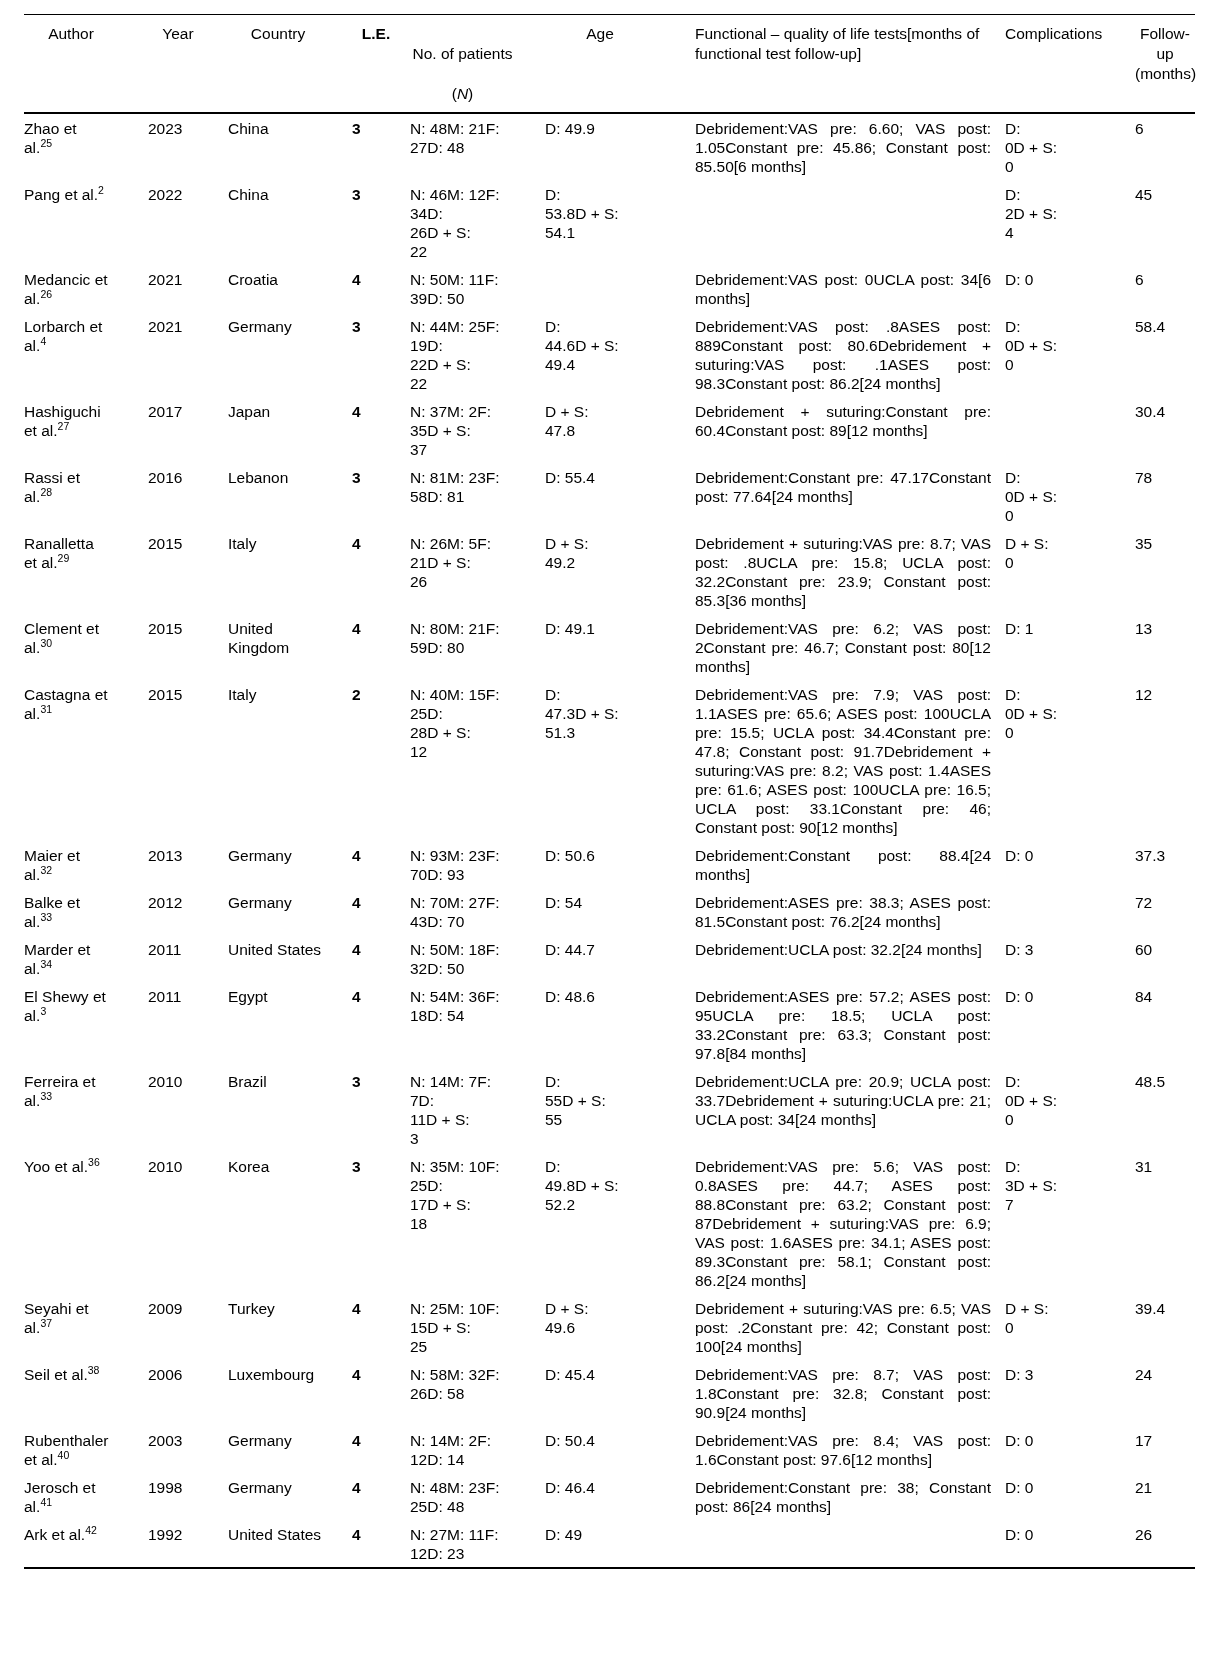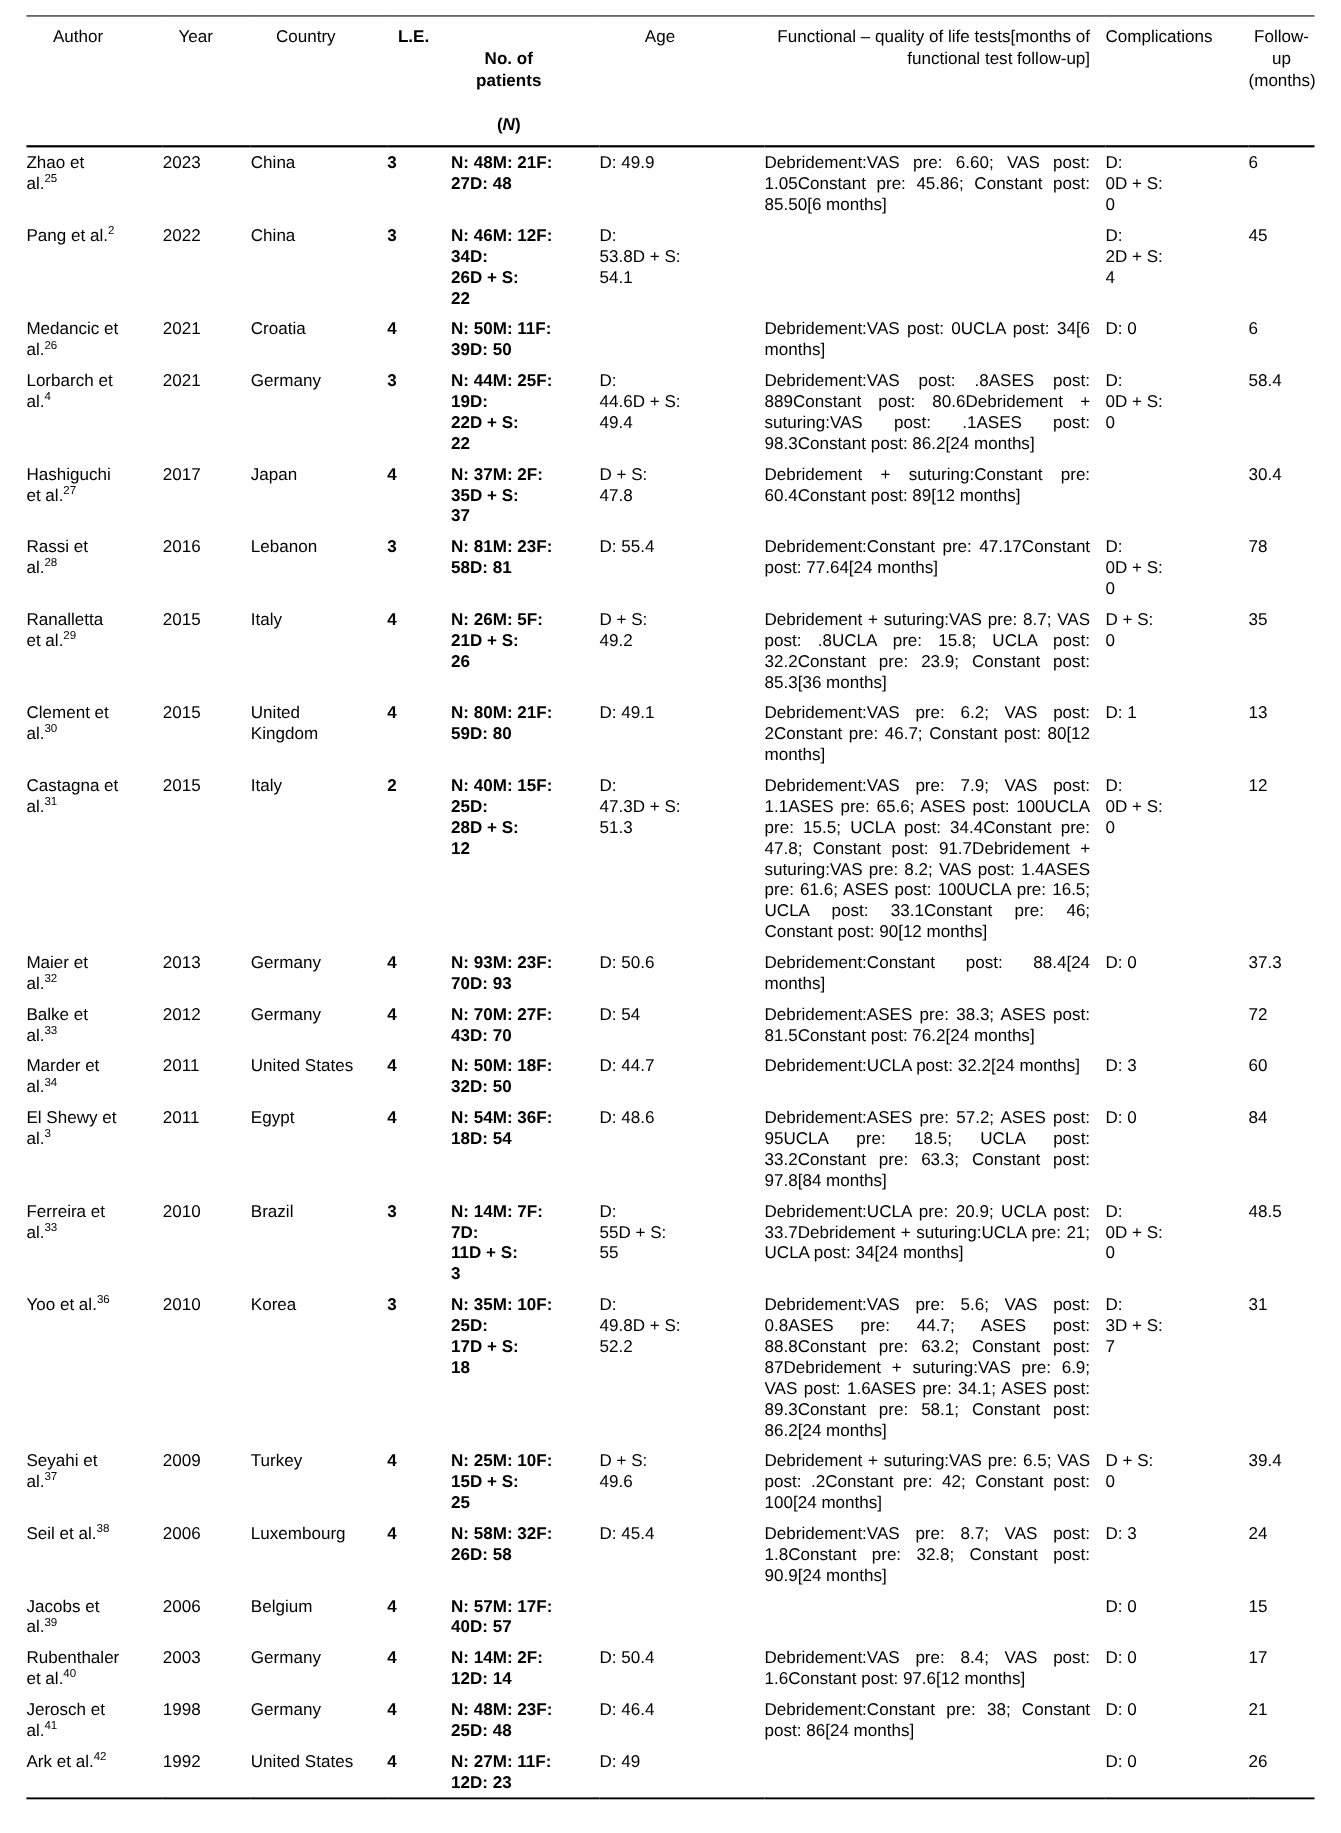--- a/index.html
+++ b/index.html
@@ -36,26 +36,26 @@
   tbody td {
     vertical-align: top;
     padding: 5px 0 4px 0;
     line-height: 19px;
   }
   
   .c-author      { padding-right: 30px; white-space: pre-line; }
   .c-year        { padding-right: 20px; }
   .c-country     { padding-right: 24px; margin-left: 36px; }
   .c-le          { padding-right: 10px; font-weight: bold; }
-  .c-patients    { padding-right: 30px; white-space: pre-line; font-weight: bold; }
+  .c-patients    { padding-right: 30px; white-space: pre-line; }
   .c-age         { padding-right: 40px; white-space: pre-line; margin-left: 12px; }
   .c-functional  { padding-right: 14px; text-align: justify; }
   .c-compl       { padding-right: 42px; white-space: pre-line; }
   .c-fu          { padding-right: 0; }
-  thead th.c-functional { text-align: right; }
+  thead th.c-functional { text-align: left; }
   sup {
     font-size: 10.5px;
     line-height: 0;
     vertical-align: super;
   }
   em.n-italic { font-style: italic; }
 </style>
 </head>
 <body>
 
@@ -343,33 +343,20 @@
           <td class="c-country">Luxembourg</td>
           <td class="c-le">4</td>
           <td class="c-patients">N: 58M: 32F:
 26D: 58</td>
           <td class="c-age">D: 45.4</td>
           <td class="c-functional">Debridement:VAS pre: 8.7; VAS post: 1.8Constant pre: 32.8; Constant post: 90.9[24 months]</td>
           <td class="c-compl">D: 3</td>
           <td class="c-fu">24</td>
         </tr>
         <tr>
-          <td class="c-author">Jacobs et
-al.<sup>39</sup></td>
-          <td class="c-year">2006</td>
-          <td class="c-country">Belgium</td>
-          <td class="c-le">4</td>
-          <td class="c-patients">N: 57M: 17F:
-40D: 57</td>
-          <td class="c-age"></td>
-          <td class="c-functional"></td>
-          <td class="c-compl">D: 0</td>
-          <td class="c-fu">15</td>
-        </tr>
-        <tr>
           <td class="c-author">Rubenthaler
 et al.<sup>40</sup></td>
           <td class="c-year">2003</td>
           <td class="c-country">Germany</td>
           <td class="c-le">4</td>
           <td class="c-patients">N: 14M: 2F:
 12D: 14</td>
           <td class="c-age">D: 50.4</td>
           <td class="c-functional">Debridement:VAS pre: 8.4; VAS post: 1.6Constant post: 97.6[12 months]</td>
           <td class="c-compl">D: 0</td>

